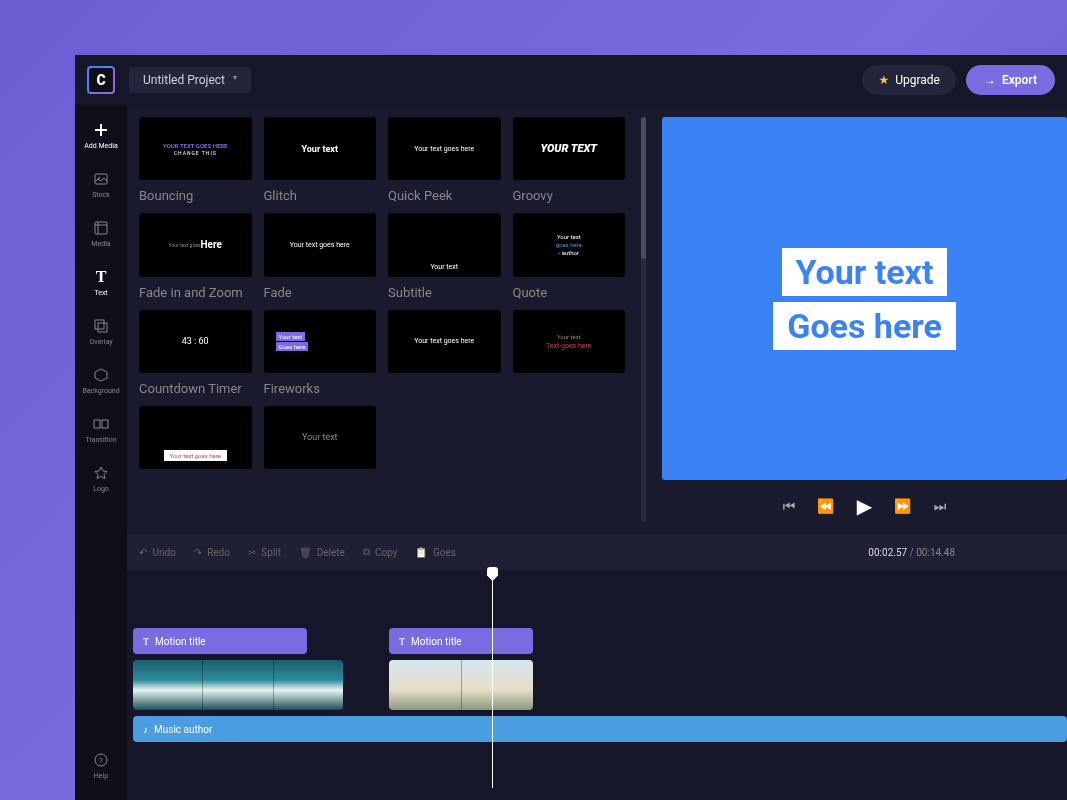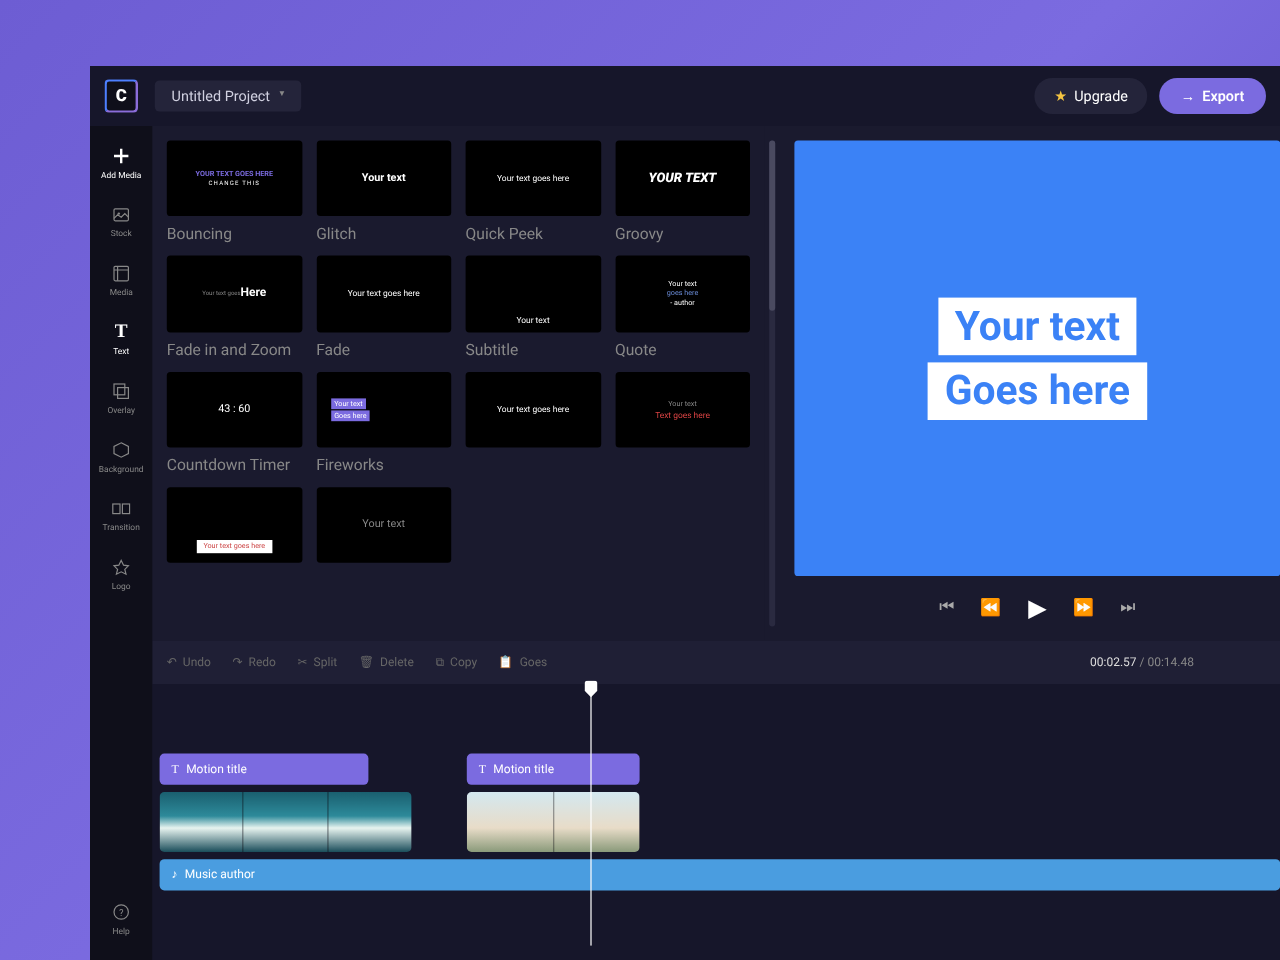--- a/index.html
+++ b/index.html
@@ -28,21 +28,21 @@
 .scroll-track{width:5px;background:#2a2a40;margin:12px 4px;border-radius:3px;position:relative}
 .scroll-thumb{position:absolute;top:0;width:100%;height:35%;background:#4a4a60;border-radius:3px}
 .preview-area{flex:1;display:flex;flex-direction:column;padding:12px 0 12px 12px;background:#1a1a2e}
 .preview-canvas{flex:1;background:#3b82f6;border-radius:3px;display:flex;flex-direction:column;align-items:center;justify-content:center;gap:6px}
 .preview-text{background:#fff;color:#3b82f6;font-size:34px;font-weight:700;padding:4px 14px}
 .player-controls{display:flex;align-items:center;justify-content:center;gap:22px;padding:14px 0 4px;color:#aaa}
 .player-controls .play{color:#fff;font-size:20px}
 .player-controls span{cursor:pointer;font-size:14px}
 .toolbar{height:36px;background:#1f1f35;display:flex;align-items:center;padding:0 12px;gap:18px;font-size:10px;color:#666}
 .tool{display:flex;align-items:center;gap:5px;cursor:pointer}
-.time-display{margin-left:auto;margin-right:60px;font-size:10px;color:#888}
+.time-display{margin-left:auto;margin-right:100px;font-size:10px;color:#888}
 .time-display .cur{color:#ddd}
 .timeline{height:230px;background:#16162a;position:relative;padding:12px 0}
 .playhead{position:absolute;left:365px;top:0;bottom:12px;width:1px;background:#fff;z-index:10}
 .playhead::before{content:'';position:absolute;top:-3px;left:-5px;width:11px;height:14px;background:#fff;border-radius:3px 3px 0 0;clip-path:polygon(0 0,100% 0,100% 60%,50% 100%,0 60%)}
 .track-row{height:26px;margin:6px 0;position:relative}
 .clip{position:absolute;height:100%;border-radius:4px;display:flex;align-items:center;padding:0 10px;font-size:10px;gap:6px}
 .clip-title{background:#7b6be0;color:#fff}
 .clip-music{background:#4a9de0;color:#fff}
 .video-row{height:50px;margin:6px 0;position:relative}
 .video-clip{position:absolute;height:100%;border-radius:4px;overflow:hidden;display:flex}

